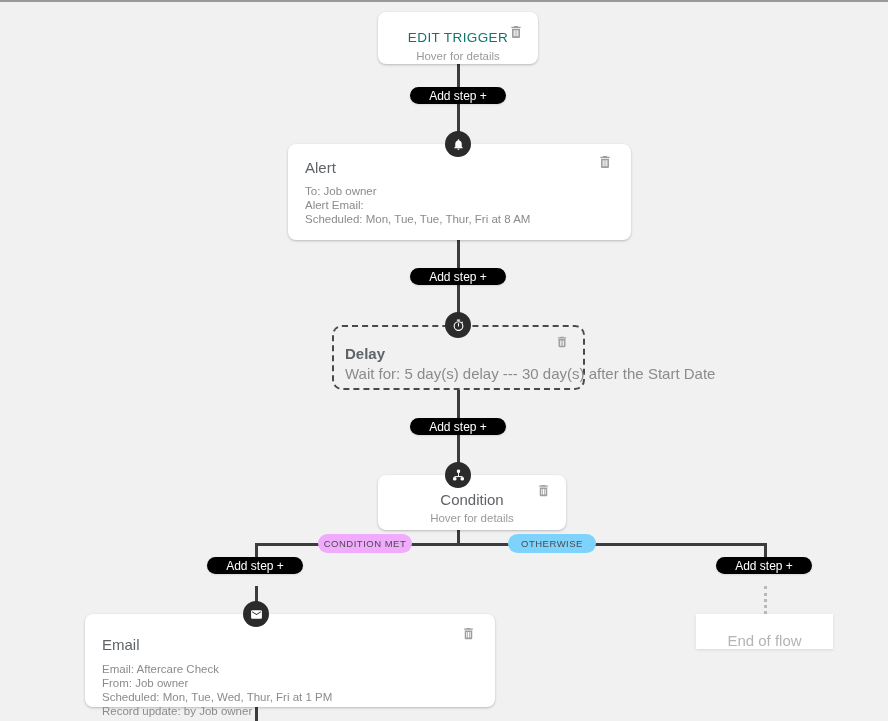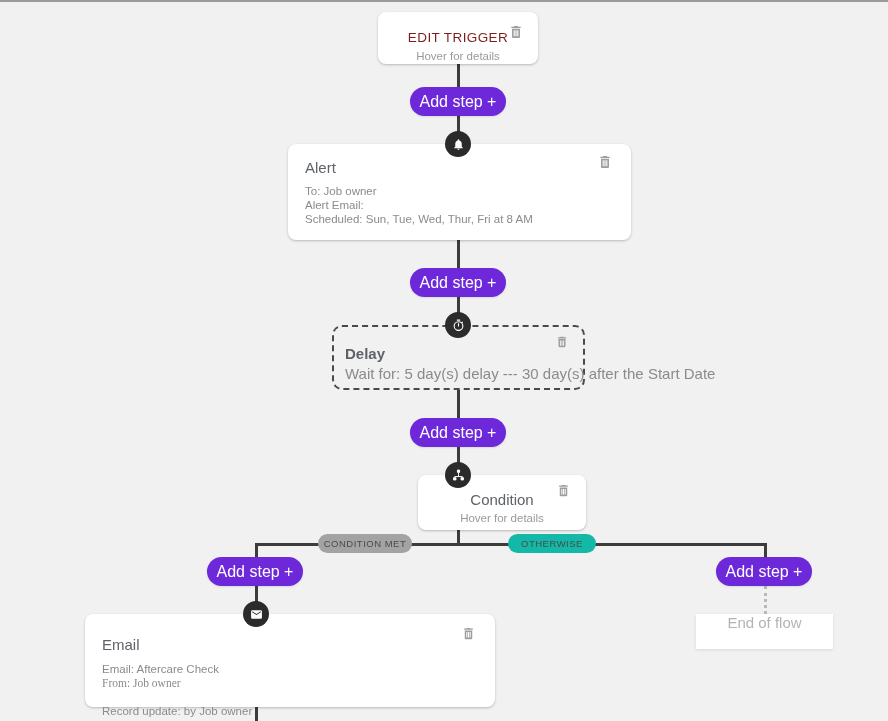--- a/index.html
+++ b/index.html
@@ -62,21 +62,21 @@
     color: #8b8b8b;
   }
   .card-line {
     font-size: 11.5px;
     color: #8b8b8b;
     line-height: 14.6px;
     white-space: nowrap;
   }
   .trigger-title {
     font-size: 13.5px;
-    color: #7f1d1d;
+    color: #0f766e;
     letter-spacing: 0.4px;
     text-align: center;
     font-weight: 400;
   }
   .trigger-sub {
     font-size: 11.5px;
     color: #9a9a9a;
     text-align: center;
     margin-top: 5px;
   }
@@ -100,27 +100,27 @@
     display: flex;
     align-items: center;
     justify-content: center;
     z-index: 6;
   }
   .node-icon svg { display: block; }
 
   
   .add-step {
     position: absolute;
-    background: #6d28d9;
+    background: #000000;
     color: #ffffff;
     border: none;
     border-radius: 18px;
     font-family: "Liberation Sans", sans-serif;
-    font-size: 16px;
-    height: 29px;
+    font-size: 12px;
+    height: 17px;
     display: flex;
     align-items: center;
     justify-content: center;
     cursor: pointer;
     z-index: 5;
     box-shadow: 0 1px 2px rgba(0,0,0,0.10);
     padding: 0;
   }
 
   
@@ -129,35 +129,35 @@
     height: 19px;
     border-radius: 11px;
     display: flex;
     align-items: center;
     justify-content: center;
     font-size: 9.5px;
     letter-spacing: 0.5px;
     z-index: 5;
   }
   .pill-met {
-    background: #a3a3a3;
+    background: #f0abfc;
     color: #4b4b4b;
   }
   .pill-otherwise {
-    background: #14b8a6;
+    background: #7dd3fc;
     color: #4b4b4b;
   }
 
   
   .end-flow {
     position: absolute;
     background: #ffffff;
     border-radius: 0;
     display: flex;
-    align-items: flex-start;
+    align-items: flex-end;
     justify-content: center;
     font-size: 15px;
     color: #b4b4b4;
     box-shadow: 0 1px 3px rgba(0,0,0,0.10);
   }
 </style>
 </head>
 <body>
 
 <div id="canvas">
@@ -202,21 +202,21 @@
 
   <div class="node-icon" style="left:445px; top:129px;">
     <svg width="13" height="13" viewBox="0 0 24 24" fill="#ffffff">
       <path d="M12 22c1.1 0 2-.9 2-2h-4c0 1.1.9 2 2 2zm6-6v-5c0-3.07-1.63-5.64-4.5-6.32V4a1.5 1.5 0 0 0-3 0v.68C7.64 5.36 6 7.92 6 11v5l-2 2v1h16v-1l-2-2z"></path>
     </svg>
   </div>
   <div class="card" style="left:288px; top:142px; width:343px; height:96px;">
     <div class="card-title" style="position:absolute; left:17px; top:15px;">Alert</div>
     <div class="card-line" style="position:absolute; left:17px; top:40px;">To: Job owner</div>
     <div class="card-line" style="position:absolute; left:17px; top:54px;">Alert Email:</div>
-    <div class="card-line" style="position:absolute; left:17px; top:68px;">Scheduled: Sun, Tue, Wed, Thur, Fri at 8 AM</div>
+    <div class="card-line" style="position:absolute; left:17px; top:68px;">Scheduled: Mon, Tue, Tue, Thur, Fri at 8 AM</div>
     <div class="trash" style="right:16px; top:10px;">
       <svg width="16" height="16" viewBox="0 0 24 24" fill="#9e9e9e">
         <path d="M6 19c0 1.1.9 2 2 2h8c1.1 0 2-.9 2-2V7H6v12zM8.5 9.5h1.6v9H8.5v-9zm2.7 0h1.6v9h-1.6v-9zm2.7 0h1.6v9h-1.6v-9zM15.5 4l-1-1h-5l-1 1H5v2h14V4z"></path>
       </svg>
     </div>
   </div>
 
   <button class="add-step" style="left:410px; top:266px; width:96px;">Add step +</button>
 
   <div class="node-icon" style="left:445px; top:310px;">
@@ -237,21 +237,21 @@
   <button class="add-step" style="left:410px; top:416px; width:96px;">Add step +</button>
 
   <div class="node-icon" style="left:445px; top:460px;">
     <svg width="13" height="13" viewBox="0 0 24 24" fill="#ffffff">
       <path d="M10 2h4v4h-4V2zm-7 14h4v4H3v-4zm14 0h4v4h-4v-4zM12 6.5v3m-7 6.5v-2h14v2m-7-2v-4.5" stroke="#ffffff" stroke-width="1.8" fill="none"></path>
       <rect x="9.3" y="2" width="5.4" height="4.4" fill="#ffffff"></rect>
       <rect x="2.6" y="16.2" width="5.2" height="4.4" fill="#ffffff"></rect>
       <rect x="16.2" y="16.2" width="5.2" height="4.4" fill="#ffffff"></rect>
     </svg>
   </div>
-  <div class="card" style="left:378px; top:473px; width:168px; height:55px;margin-left:40px;">
+  <div class="card" style="left:378px; top:473px; width:188px; height:55px;">
     <div class="card-title" style="position:absolute; left:0; top:16px; width:100%; text-align:center;">Condition</div>
     <div class="card-sub" style="position:absolute; left:0; top:37px; width:100%; text-align:center; color:#9a9a9a;">Hover for details</div>
     <div class="trash" style="right:12px; top:8px;">
       <svg width="15" height="15" viewBox="0 0 24 24" fill="#9e9e9e">
         <path d="M6 19c0 1.1.9 2 2 2h8c1.1 0 2-.9 2-2V7H6v12zM8.5 9.5h1.6v9H8.5v-9zm2.7 0h1.6v9h-1.6v-9zm2.7 0h1.6v9h-1.6v-9zM15.5 4l-1-1h-5l-1 1H5v2h14V4z"></path>
       </svg>
     </div>
   </div>
 
   <div class="pill pill-met" style="left:318px; top:532px; width:94px;">CONDITION MET</div>
@@ -261,21 +261,22 @@
   <button class="add-step" style="left:716px; top:555px; width:96px;">Add step +</button>
 
   <div class="node-icon" style="left:243px; top:599px;">
     <svg width="13" height="13" viewBox="0 0 24 24" fill="#ffffff">
       <path d="M20 4H4a2 2 0 0 0-2 2v12a2 2 0 0 0 2 2h16a2 2 0 0 0 2-2V6a2 2 0 0 0-2-2zm0 4l-8 5-8-5V6l8 5 8-5v2z"></path>
     </svg>
   </div>
   <div class="card" style="left:85px; top:612px; width:410px; height:93px;">
     <div class="card-title" style="position:absolute; left:17px; top:22px;">Email</div>
     <div class="card-line" style="position:absolute; left:17px; top:48px;">Email: Aftercare Check</div>
-    <div class="card-line" style="position:absolute; left:17px; top:62px;font-family:Liberation Serif, serif;">From: Job owner</div>
+    <div class="card-line" style="position:absolute; left:17px; top:62px;">From: Job owner</div>
+    <div class="card-line" style="position:absolute; left:17px; top:76px;">Scheduled: Mon, Tue, Wed, Thur, Fri at 1 PM</div>
     <div class="card-line" style="position:absolute; left:17px; top:90px;">Record update: by Job owner</div>
     <div class="trash" style="right:16px; top:12px;">
       <svg width="15" height="15" viewBox="0 0 24 24" fill="#9e9e9e">
         <path d="M6 19c0 1.1.9 2 2 2h8c1.1 0 2-.9 2-2V7H6v12zM8.5 9.5h1.6v9H8.5v-9zm2.7 0h1.6v9h-1.6v-9zm2.7 0h1.6v9h-1.6v-9zM15.5 4l-1-1h-5l-1 1H5v2h14V4z"></path>
       </svg>
     </div>
   </div>
 
   <div class="end-flow" style="left:696px; top:612px; width:137px; height:35px;">
     <span>End of flow</span>

